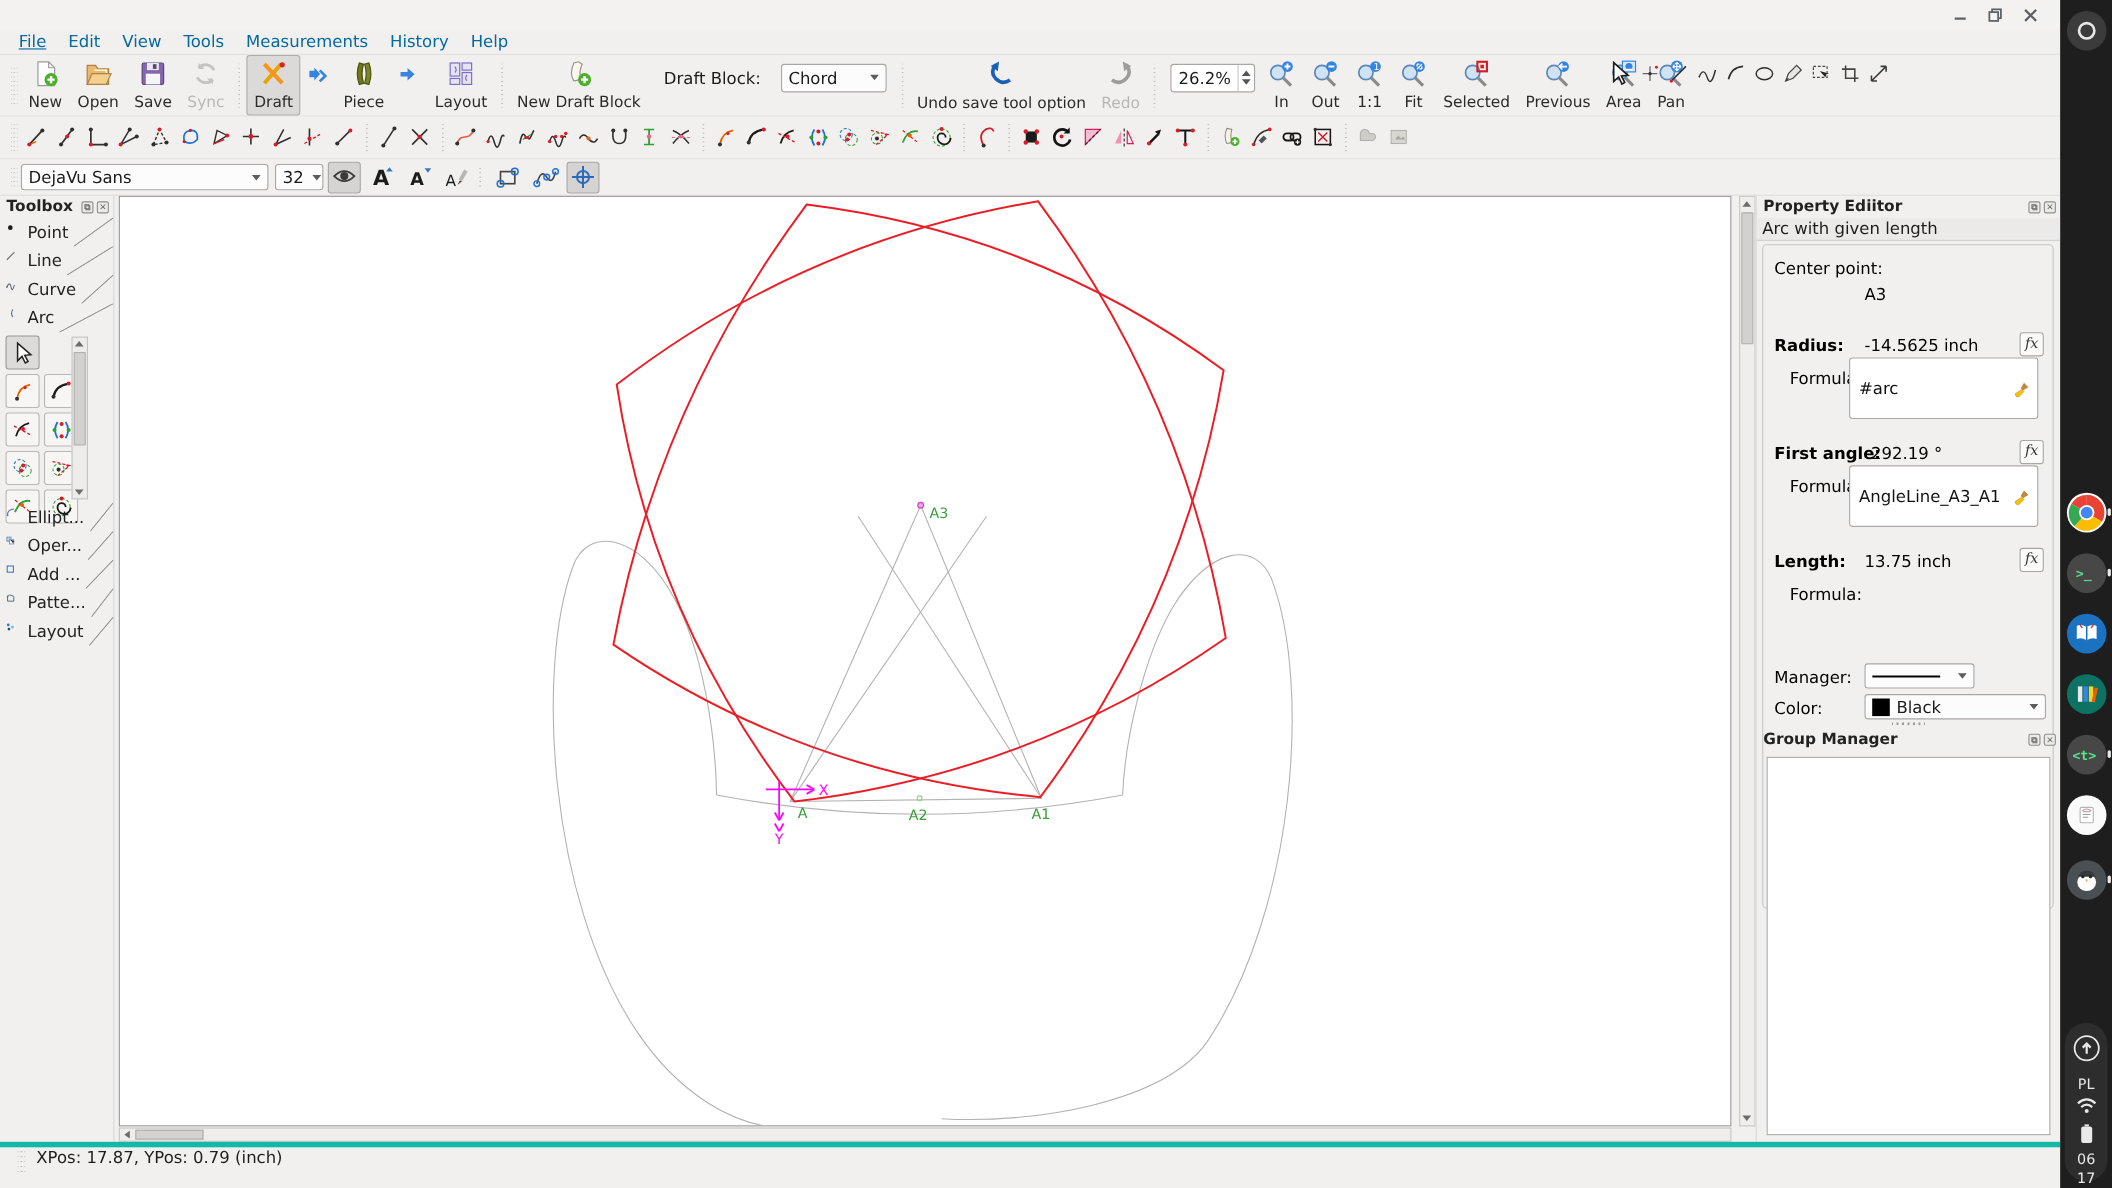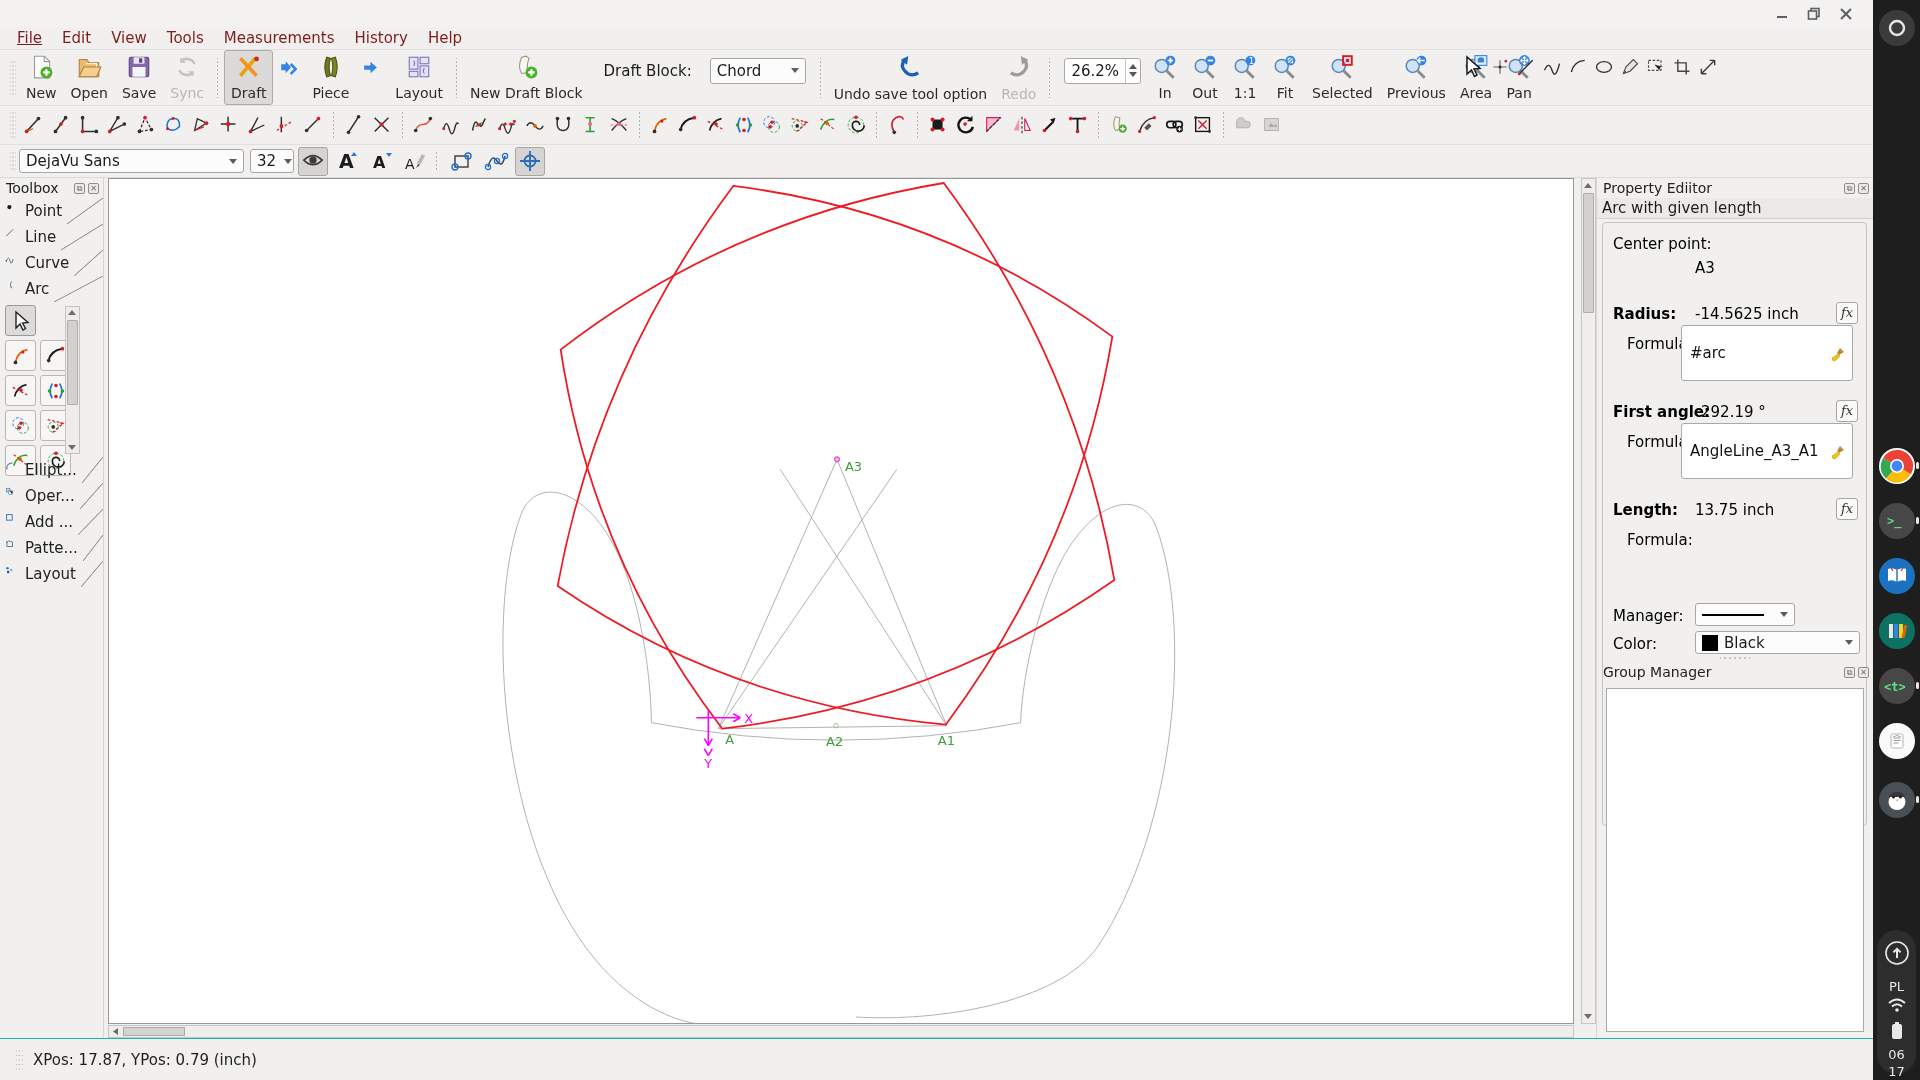--- a/index.html
+++ b/index.html
@@ -3,21 +3,21 @@
 <meta charset="utf-8">
 <style>
   * { margin:0; padding:0; box-sizing:border-box; }
   html,body { width:1920px; height:1080px; overflow:hidden; font-family:"DejaVu Sans","Liberation Sans",sans-serif; background:#1c1c1c; }
   #app { position:absolute; left:0; top:0; width:1873px; height:1080px; background:#f1f0ef; }
 
   
   #titlebar { position:absolute; left:0; top:0; width:100%; height:27px; background:#f3f2f1; }
   .winctl { position:absolute; top:4px; width:26px; height:20px; display:flex; align-items:center; justify-content:center; color:#5c6065; }
   #menubar { position:absolute; left:0; top:27px; width:100%; height:23px; background:#f1f0ef; display:flex; align-items:center; padding-left:8px; gap:2px; border-bottom:1px solid #e3e1df; }
-  .menu-item { padding:2px 9px; font-size:15px; color:#7f1d1d; border-radius:2px; }
+  .menu-item { padding:2px 9px; font-size:15px; color:#0369a1; border-radius:2px; }
   .menu-item:first-child { text-decoration:underline; text-decoration-thickness:1px; }
 
   
   .tbar { position:absolute; left:0; background:#f1f0ef; display:flex; align-items:center; }
   #tb1 { top:50px; width:100%; height:56px; padding-left:10px; border-bottom:1px solid #e2e0de; }
   #tb2 { top:106px; width:100%; height:39px; padding-left:10px; border-bottom:1px solid #e2e0de; }
   #tb3 { top:145px; width:100%; height:33px; padding-left:10px; border-bottom:1px solid #dddbd9; }
   .tb-btn { display:flex; flex-direction:column; align-items:center; justify-content:center; gap:1px; padding:3px 6px; border-radius:3px; border:1px solid transparent; }
   .tb-btn .lbl { font-size:14px; color:#2b2b2b; white-space:nowrap; }
   .tb-btn.active { background:#dcdad8; border-color:#aeaca9; }
@@ -31,21 +31,21 @@
   .spin .val { font-size:15px; padding:3px 6px; color:#1b1b1b; }
   .spin .arrows { display:flex; flex-direction:column; justify-content:center; border-left:1px solid #c9c7c4; padding:0 3px; gap:3px; }
   .spin .arrows i { width:0; height:0; border-left:4px solid transparent; border-right:4px solid transparent; }
   .spin .up { border-bottom:5px solid #555; } .spin .dn { border-top:5px solid #555; }
   .mini-btn { width:30px; height:29px; display:flex; align-items:center; justify-content:center; border:1px solid transparent; border-radius:3px; }
   .mini-btn.active { background:#d6d4d2; border-color:#a8a6a3; }
   #quicktools { position:absolute; right:155px; top:55px; display:flex; align-items:center; gap:6px; }
 
   
   #toolbox { position:absolute; left:0; top:178px; width:104px; height:860px; background:#f1f0ef; border-right:1px solid #d8d6d4; font-size:15px; color:#222; }
-  .dock-head { height:20px; display:flex; align-items:center; justify-content:space-between; padding:0 4px 0 6px; font-size:14px; color:#222; }
+  .dock-head { height:20px; display:flex; align-items:center; justify-content:space-between; padding:0 4px 0 6px; font-size:14px; color:#222;font-weight:bold; }
   .dock-head .dh-ic { display:flex; gap:3px; }
   .dh-box { width:11px; height:11px; border:1px solid #8f8d8a; border-radius:2px; font-size:8px; line-height:9px; text-align:center; color:#6d6b68; background:#eceae8; }
   .tbx-tab { height:26px; display:flex; align-items:center; gap:5px; padding-left:5px; position:relative; }
   .tbx-tab .diag { flex:1; align-self:stretch; background:linear-gradient(to bottom right,transparent calc(50% - 0.8px),#9a9896 calc(50% - 0.2px),#9a9896 calc(50% + 0.2px),transparent calc(50% + 0.8px)); }
   .tbx-tab .tlabel { white-space:nowrap; }
   .tbx-grid { position:relative; height:155px; padding:2px 0 0 5px; }
   .tg-btn { position:absolute; width:31px; height:31px; background:#f7f6f5; border:1px solid #b9b7b4; border-radius:3px; display:flex; align-items:center; justify-content:center; }
   .tg-btn.sel { background:#dddbd9; border-color:#9a9896; }
   .tbx-scroll { position:absolute; right:23px; top:4px; width:15px; height:148px; background:#edecea; border:1px solid #c5c3c0; }
   .sb-thumb { position:absolute; left:1px; width:11px; background:#d3d1cf; border:1px solid #b0aeab; border-radius:1px; }
@@ -62,21 +62,21 @@
   .groupbox { position:absolute; left:5px; top:44px; width:265px; height:604px; border:1px solid #c6c4c1; border-radius:4px; }
   .pe-label { position:absolute; font-size:15px; color:#000000; }
   .pe-bold { font-weight:bold; }
   .fx-btn { position:absolute; width:22px; height:22px; background:#fafaf9; border:1px solid #a9a7a4; border-radius:3px; text-align:center; font-size:13px; font-style:italic; font-family:"DejaVu Serif","Liberation Serif",serif; line-height:20px; color:#333; }
   .formula-box { position:absolute; left:78px; width:172px; height:56px; background:#fff; border:1px solid #aba9a6; border-radius:3px; font-size:15px; color:#111; padding:18px 6px 0 8px; }
   .brush { position:absolute; right:6px; top:20px; }
   .pe-combo { position:absolute; height:23px; }
   #gm-list { position:absolute; left:9px; top:510px; width:258px; height:344px; background:#fff; border:1px solid #aba9a6; }
   .splitter-dots { position:absolute; left:50%; transform:translateX(-50%); top:478px; width:30px; height:4px; background:radial-gradient(circle,#9a9896 30%,transparent 34%) center/5px 4px repeat-x; }
 
-  #statusbar { position:absolute; left:0; top:1038px; width:1873px; height:42px; background:#f1f0ef; border-top:1px solid #14b8a6; display:flex; align-items:center; }
+  #statusbar { position:absolute; left:0; top:1038px; width:1873px; height:42px; background:#f1f0ef; border-top:5px solid #14b8a6; display:flex; align-items:flex-start; }
   #statusbar .grip { width:7px; height:26px; margin:0 10px 0 16px; background:radial-gradient(circle,#bdbbb8 25%,transparent 28%) center/3.5px 4.5px repeat; }
   #statusbar .stxt { font-size:15px; color:#1e1e1e; }
 
   
   #taskbar { position:absolute; right:0; top:0; width:47px; height:1080px; background:#1e1e1e; }
   .tk-ic { position:absolute; left:50%; transform:translateX(-50%); width:36px; height:36px; border-radius:50%; display:flex; align-items:center; justify-content:center; }
   .tk-run { position:absolute; right:1px; width:3px; height:7px; border-radius:2px; background:#e8e8e8; }
   #tk-pill { position:absolute; left:4px; top:930px; width:39px; height:144px; background:#2d2d2d; border-radius:20px; display:flex; flex-direction:column; align-items:center; }
   #tk-pill .ptxt { color:#e9e9e9; font-size:13px; line-height:17px; }
   .pill-div { width:24px; height:1px; background:#4a4a4a; margin:4px 0; }

